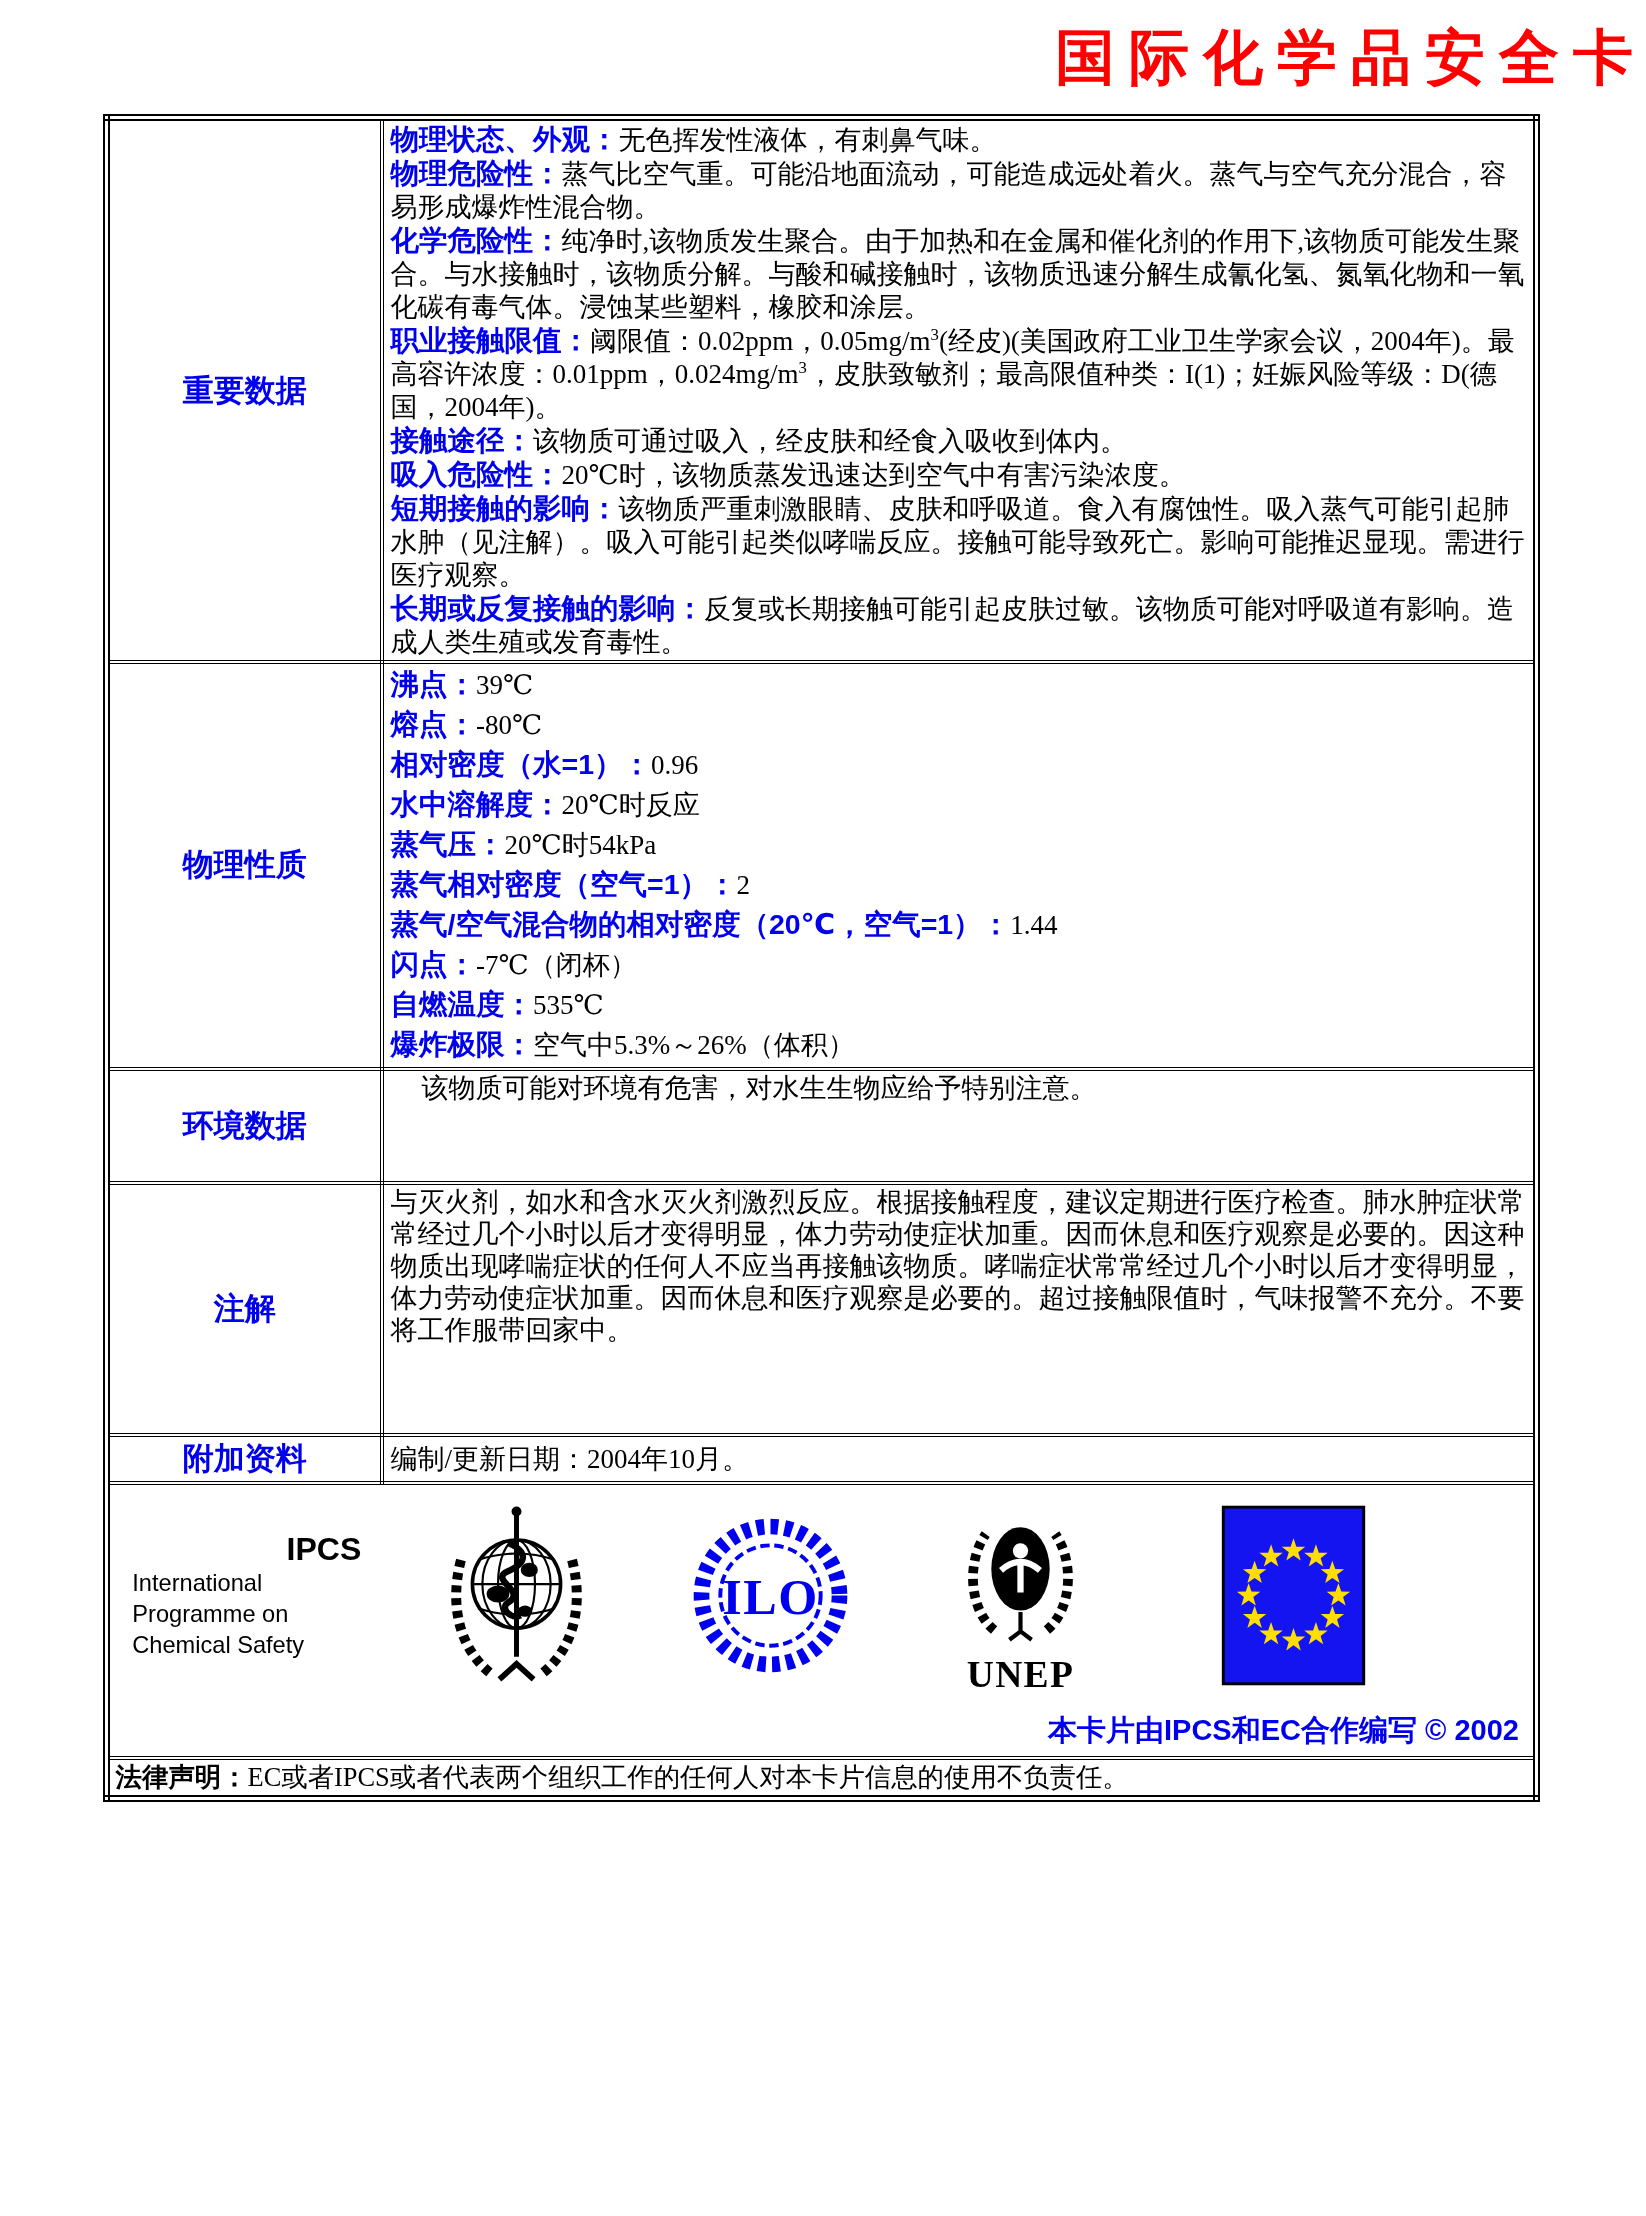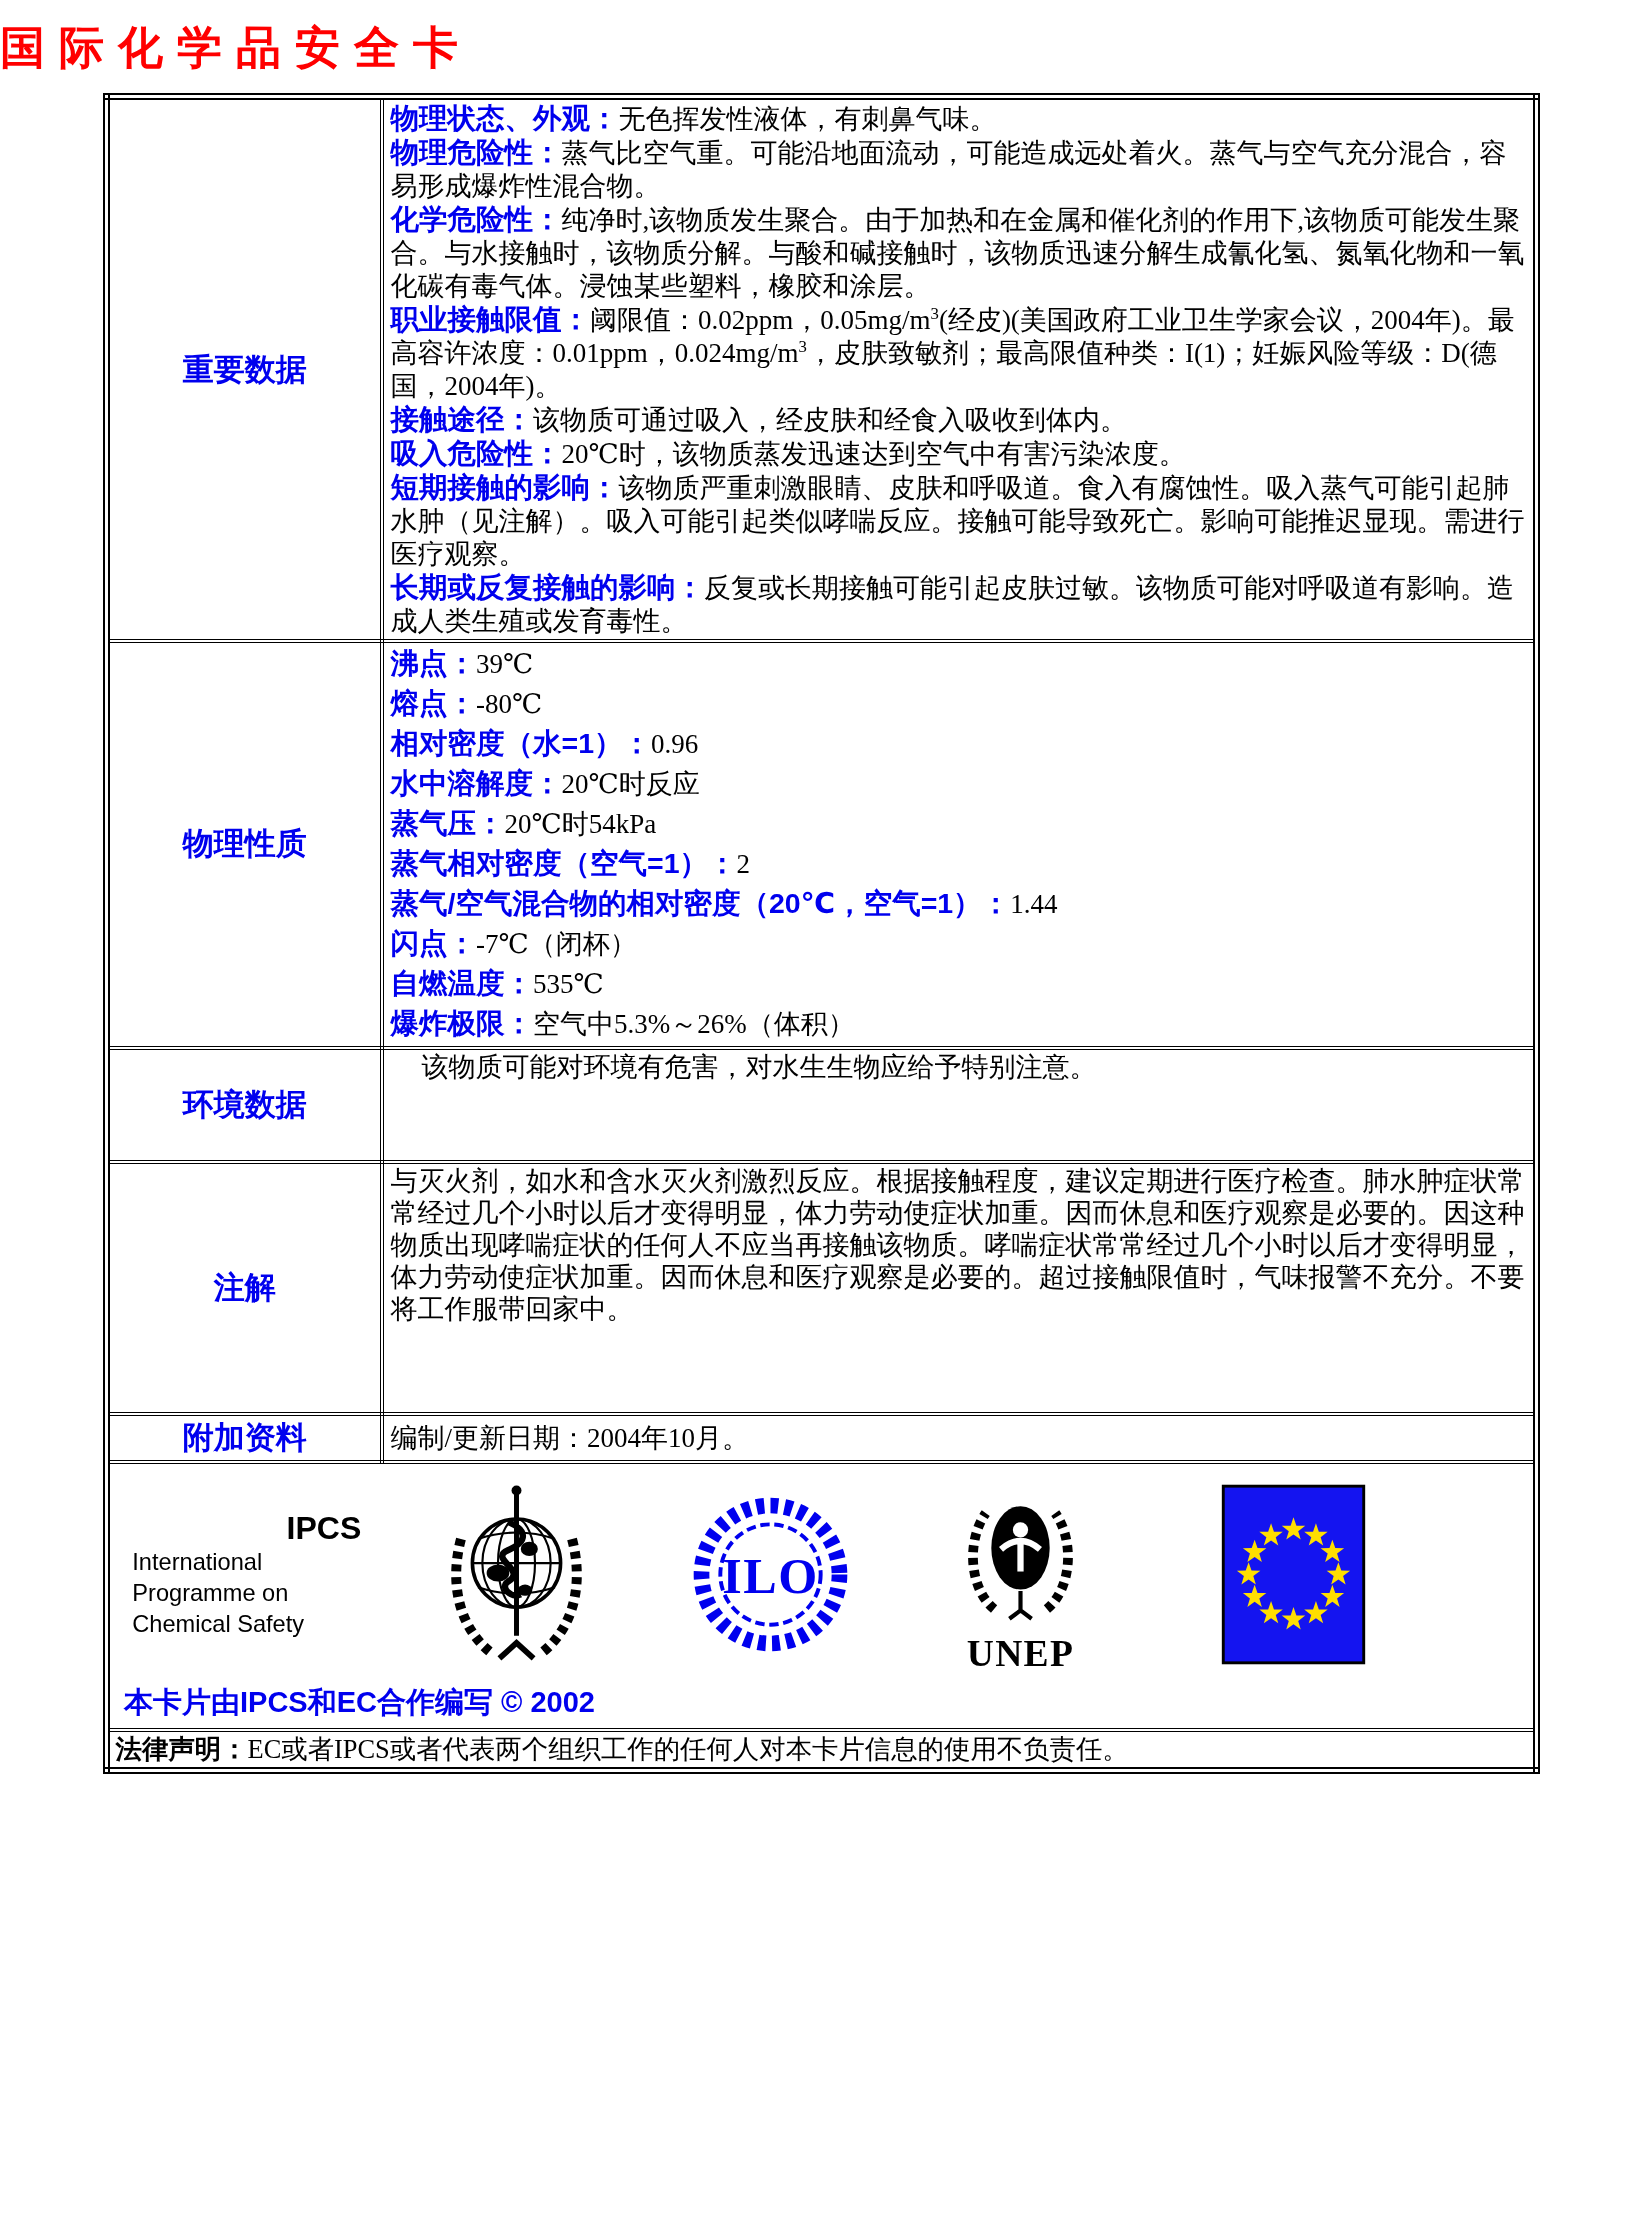--- a/index.html
+++ b/index.html
@@ -9,22 +9,22 @@
     --star:#FFDE00;
     --ink:#000000;
   }
   *{box-sizing:border-box;}
   html,body{margin:0;padding:0;}
   body{
     width:1647px;height:2216px;background:#ffffff;color:var(--ink);
     font-family:"Liberation Serif","DejaVu Serif",serif;
   }
   .title{
-    text-align:left;color:var(--red);font-weight:bold;
-    font-size:45px;letter-spacing:14px;margin:18px 0 15.3px 0;
+    text-align:right;color:var(--red);font-weight:bold;
+    font-size:60px;letter-spacing:14px;margin:18px 0 15.3px 0;
     font-family:"Liberation Serif",serif;
   }
   table.card{
     margin-left:103px;width:1437px;table-layout:fixed;
     border-collapse:collapse;border:7px double var(--ink);
   }
   table.card td{border:4.9px double var(--ink);}
   col.col-label{width:275px;}
   
   .header-cell{height:61px;padding:0 5.6px;font-size:31px;}
@@ -55,22 +55,22 @@
   .logos-row{display:flex;align-items:center;margin-top:4.2px;}
   .ipcs-block{width:229px;margin-left:8.3px;font-family:"Liberation Sans","DejaVu Sans",sans-serif;}
   .ipcs-title{font-weight:bold;font-size:32px;line-height:38px;text-align:right;}
   .ipcs-sub div{font-size:23.6px;line-height:31px;}
   .logo{flex:0 0 auto;}
   .logo-who{margin-left:82px;}
   .logo-ilo{margin-left:102px;}
   .logo-unep{margin-left:102px;}
   .logo-eu{margin-left:131px;}
   .caption{
-    text-align:left;color:var(--blue);font-weight:bold;font-size:29px;
-    font-family:"Liberation Sans","DejaVu Sans",sans-serif;margin-top:7px;
+    text-align:right;color:var(--blue);font-weight:bold;font-size:29px;
+    font-family:"Liberation Sans","DejaVu Sans",sans-serif;margin-top:14px;
   }
   
   .legal-cell{height:40px;vertical-align:middle;padding:0 5.6px;font-size:26.4px;}
   .legal-label{font-weight:bold;font-family:"Liberation Sans","DejaVu Sans",sans-serif;}
   
   .stroke-ink{stroke:var(--ink);fill:none;}
   .fill-ink{fill:var(--ink);}
   .stroke-blue{stroke:var(--blue);fill:none;}
   .fill-blue{fill:var(--blue);}
   .eu-bg-rect{fill:var(--eu-bg);stroke:var(--ink);stroke-width:4;}

